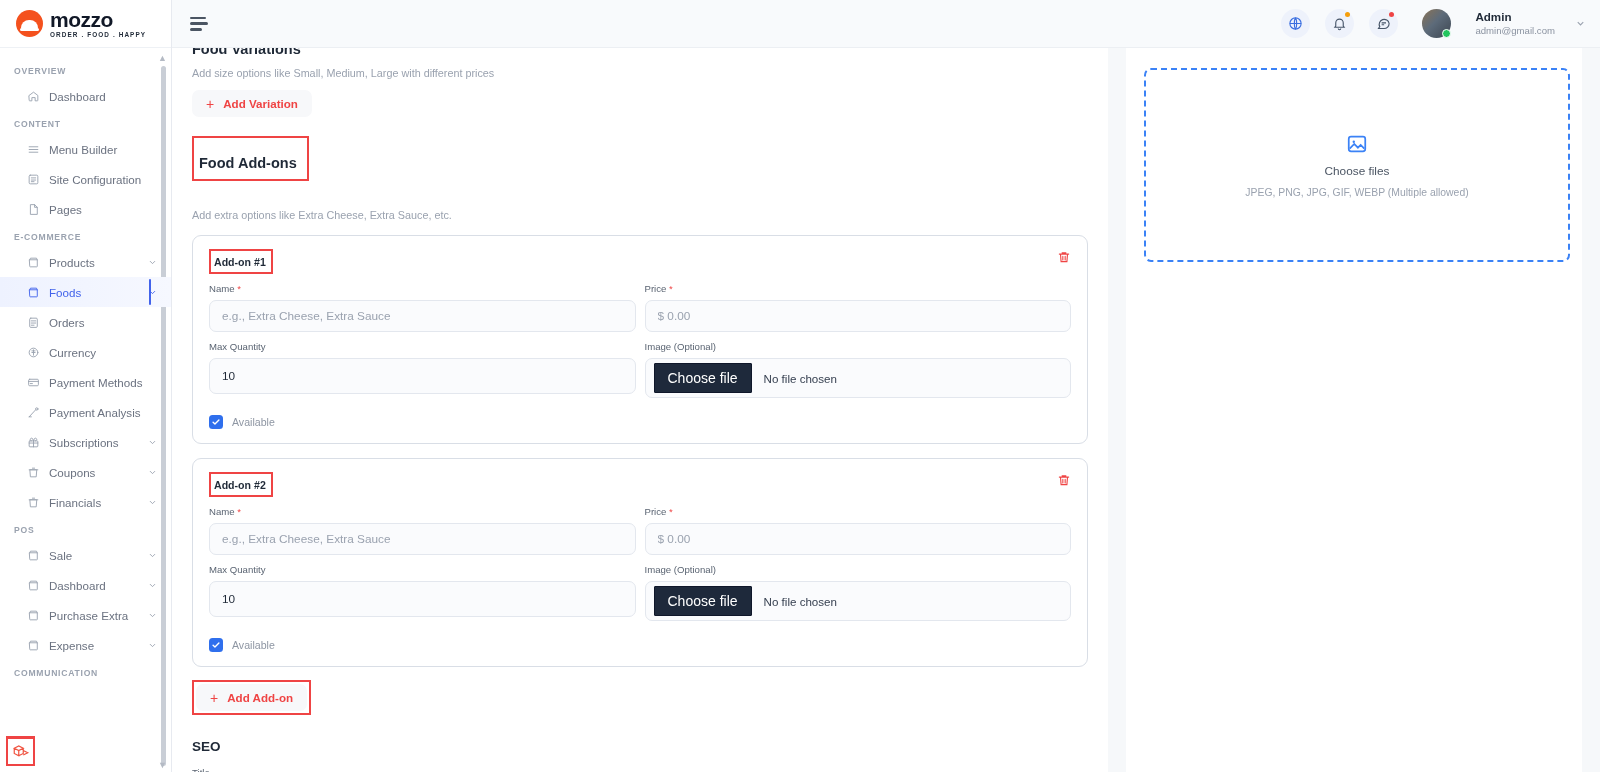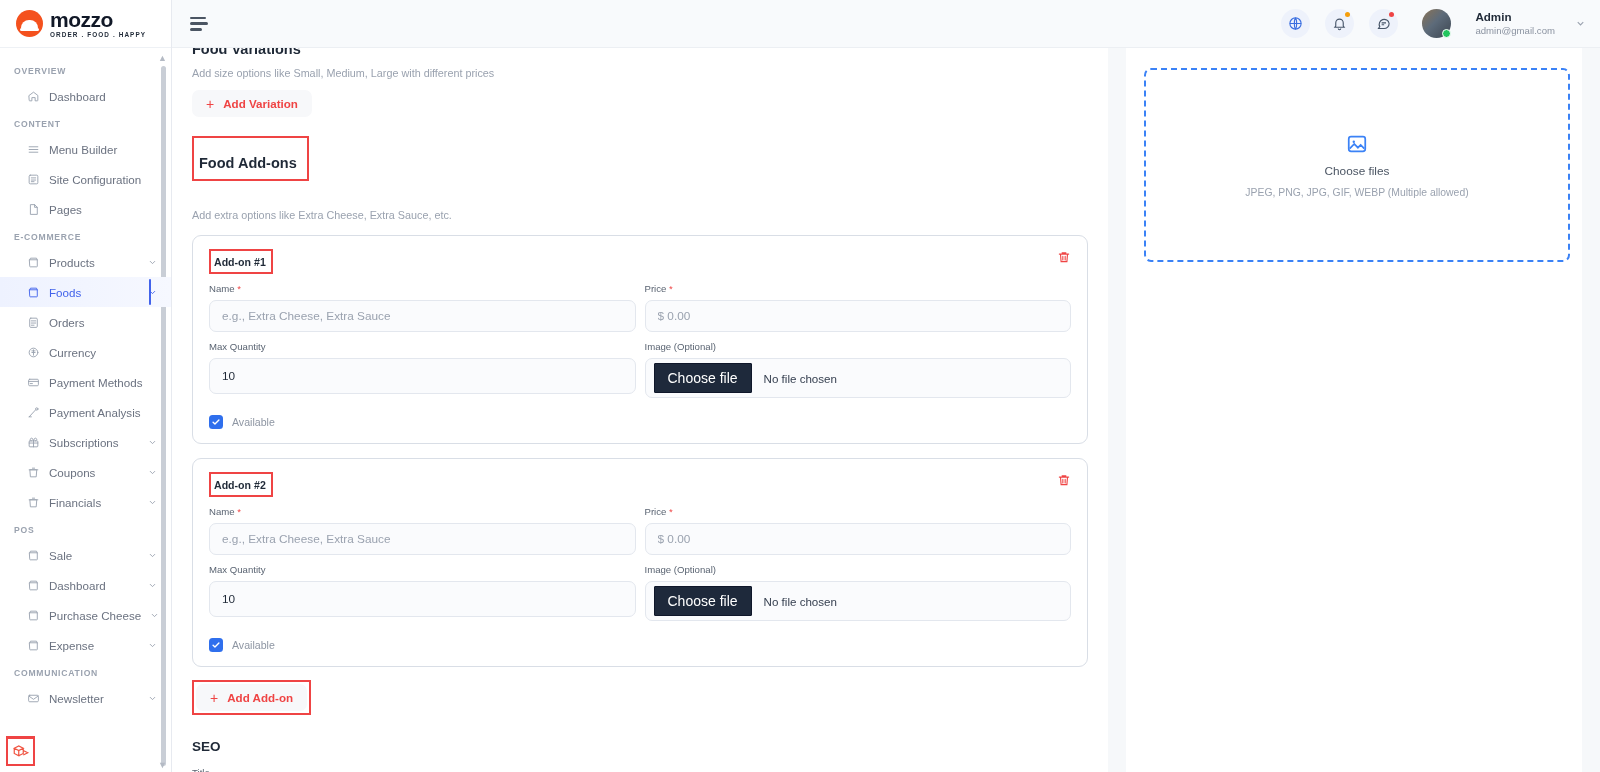--- a/index.html
+++ b/index.html
@@ -366,46 +366,36 @@
             <span class="lbl">Dashboard</span>
             <svg class="chev" viewBox="0 0 24 24" fill="none" stroke="currentColor" stroke-width="2.4" stroke-linecap="round" stroke-linejoin="round">
               <path d="M6 9l6 6 6-6"></path>
             </svg>
           </div>
           <div class="nav-item">
             <svg class="ico" viewBox="0 0 24 24" fill="none" stroke="currentColor" stroke-width="1.7" stroke-linecap="round" stroke-linejoin="round">
               <path d="M5 7h14v12a1 1 0 0 1-1 1H6a1 1 0 0 1-1-1z"></path>
               <path d="M5 7l1.5-3h11L19 7"></path>
             </svg>
-            <span class="lbl">Purchase Cheese</span>
+            <span class="lbl">Purchase Extra</span>
             <svg class="chev" viewBox="0 0 24 24" fill="none" stroke="currentColor" stroke-width="2.4" stroke-linecap="round" stroke-linejoin="round">
               <path d="M6 9l6 6 6-6"></path>
             </svg>
           </div>
           <div class="nav-item">
             <svg class="ico" viewBox="0 0 24 24" fill="none" stroke="currentColor" stroke-width="1.7" stroke-linecap="round" stroke-linejoin="round">
               <path d="M5 7h14v12a1 1 0 0 1-1 1H6a1 1 0 0 1-1-1z"></path>
               <path d="M5 7l1.5-3h11L19 7"></path>
             </svg>
             <span class="lbl">Expense</span>
             <svg class="chev" viewBox="0 0 24 24" fill="none" stroke="currentColor" stroke-width="2.4" stroke-linecap="round" stroke-linejoin="round">
               <path d="M6 9l6 6 6-6"></path>
             </svg>
           </div>
           <div class="nav-section">COMMUNICATION</div>
-          <div class="nav-item">
-            <svg class="ico" viewBox="0 0 24 24" fill="none" stroke="currentColor" stroke-width="1.7" stroke-linecap="round" stroke-linejoin="round">
-              <rect x="3" y="6" width="18" height="12" rx="2"></rect>
-              <path d="M3.5 7.5l8.5 6 8.5-6"></path>
-            </svg>
-            <span class="lbl">Newsletter</span>
-            <svg class="chev" viewBox="0 0 24 24" fill="none" stroke="currentColor" stroke-width="2.4" stroke-linecap="round" stroke-linejoin="round">
-              <path d="M6 9l6 6 6-6"></path>
-            </svg>
-          </div>
         </div>
     </div>
 
     <div class="laravel-badge">
       <svg viewBox="0 0 24 24" fill="none" stroke="currentColor" stroke-width="1.6">
         <path d="M3 7l6-3 6 3-6 3zM3 7v7l6 3V10M15 7v7l-6 3M15 10l6 3-6 3"></path>
       </svg>
     </div>
   </aside>
 

